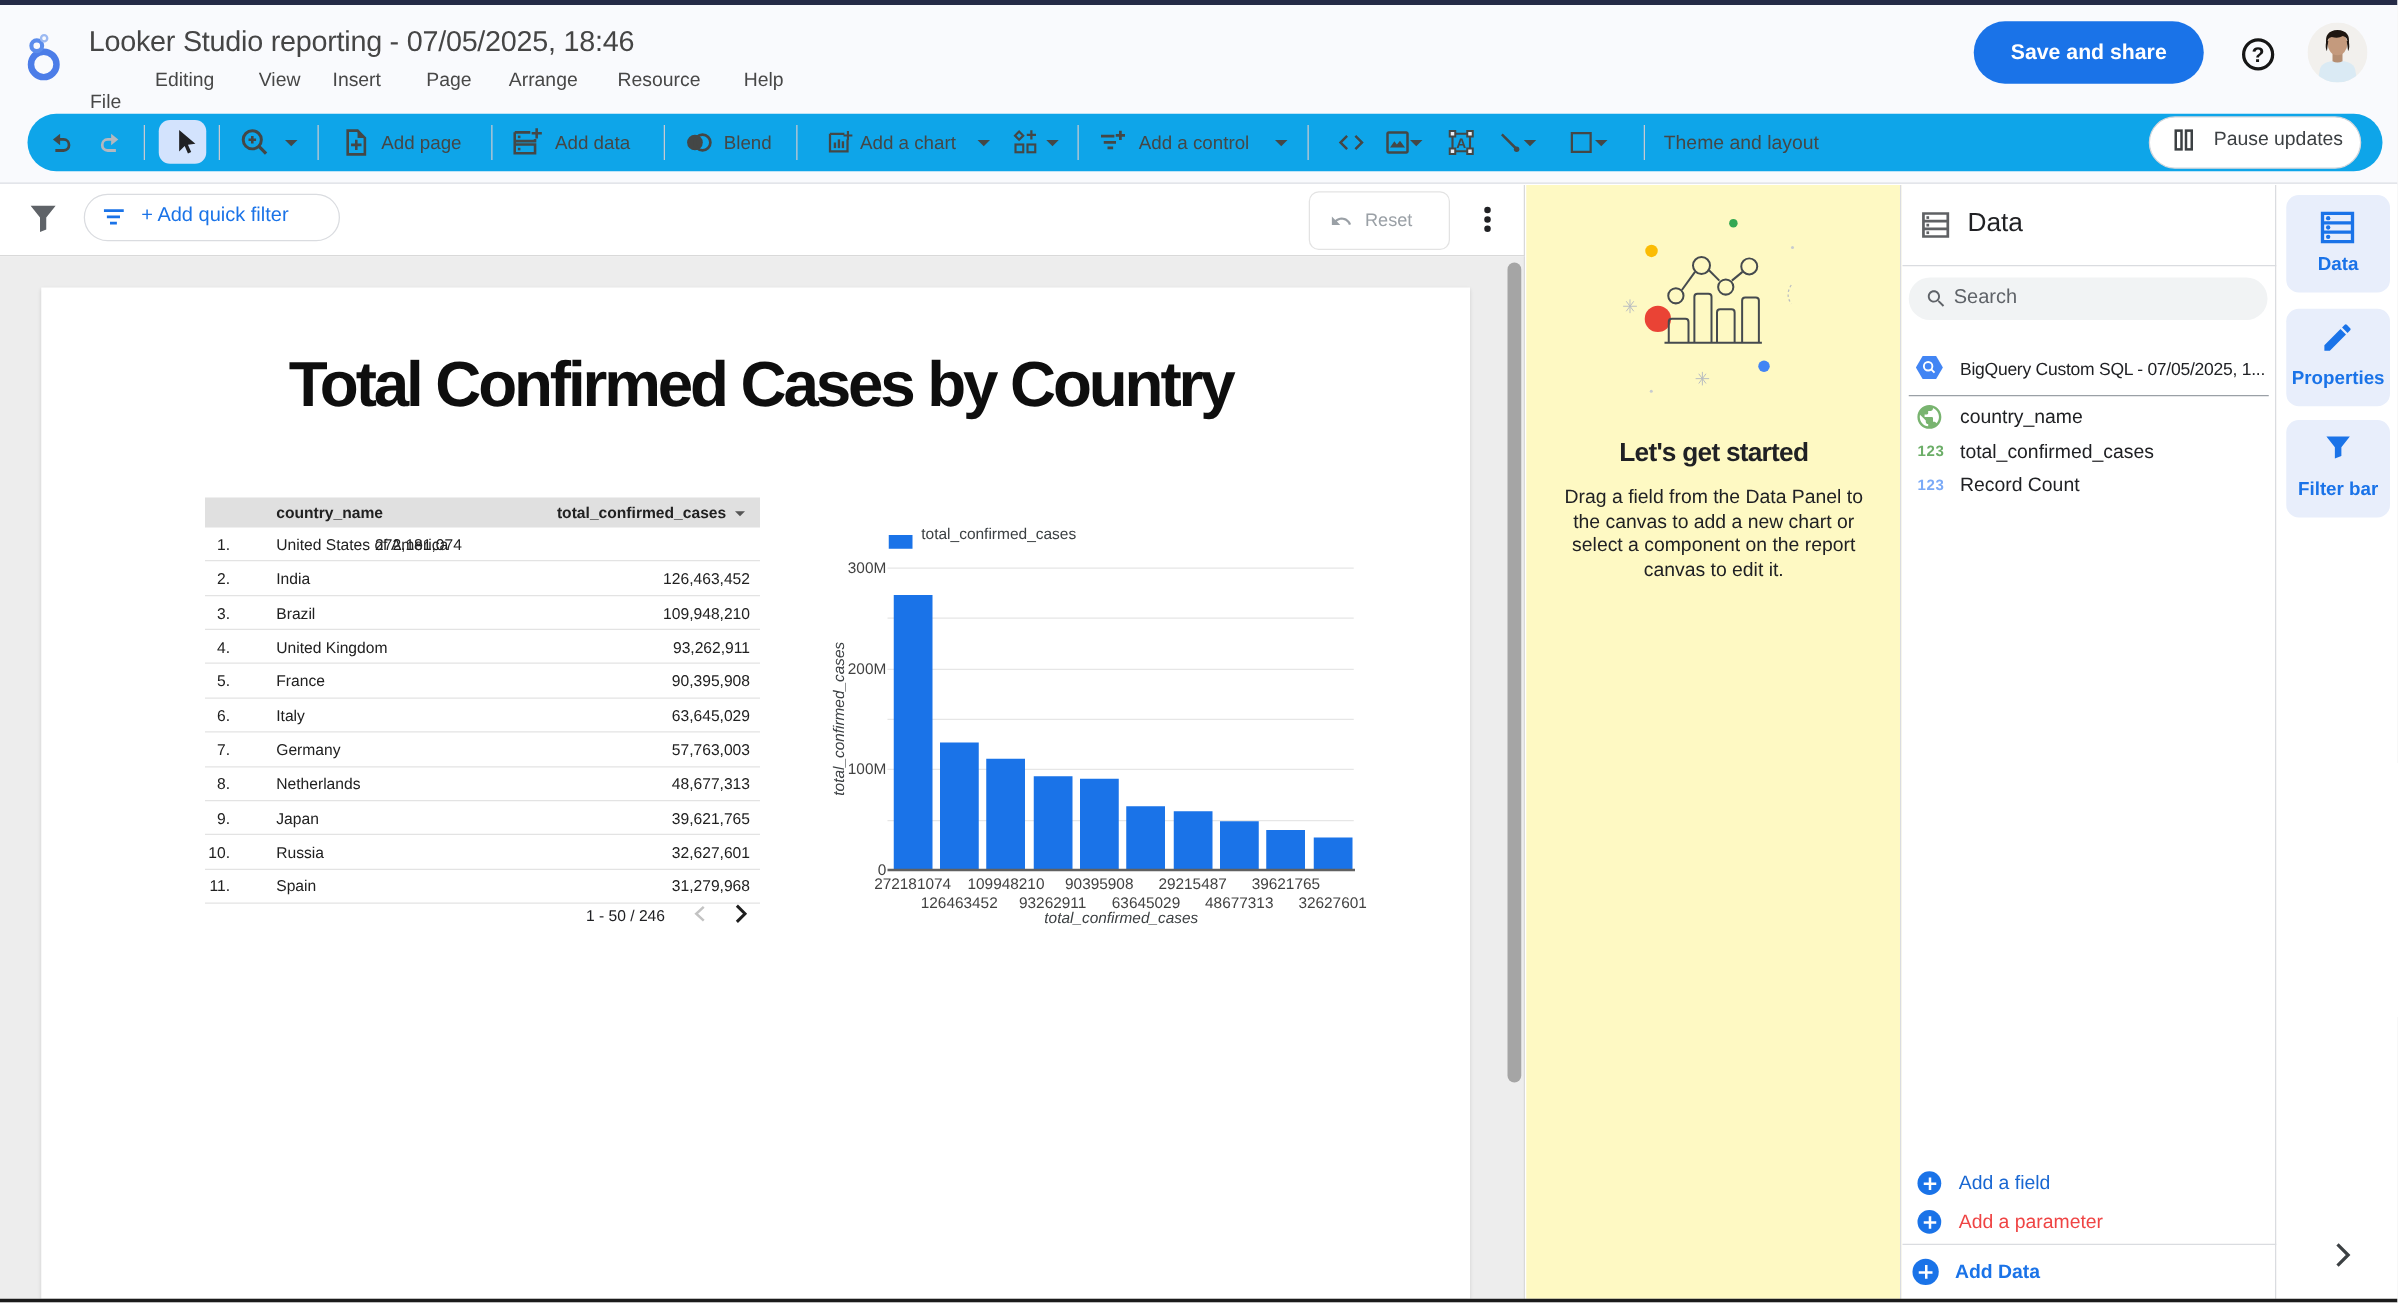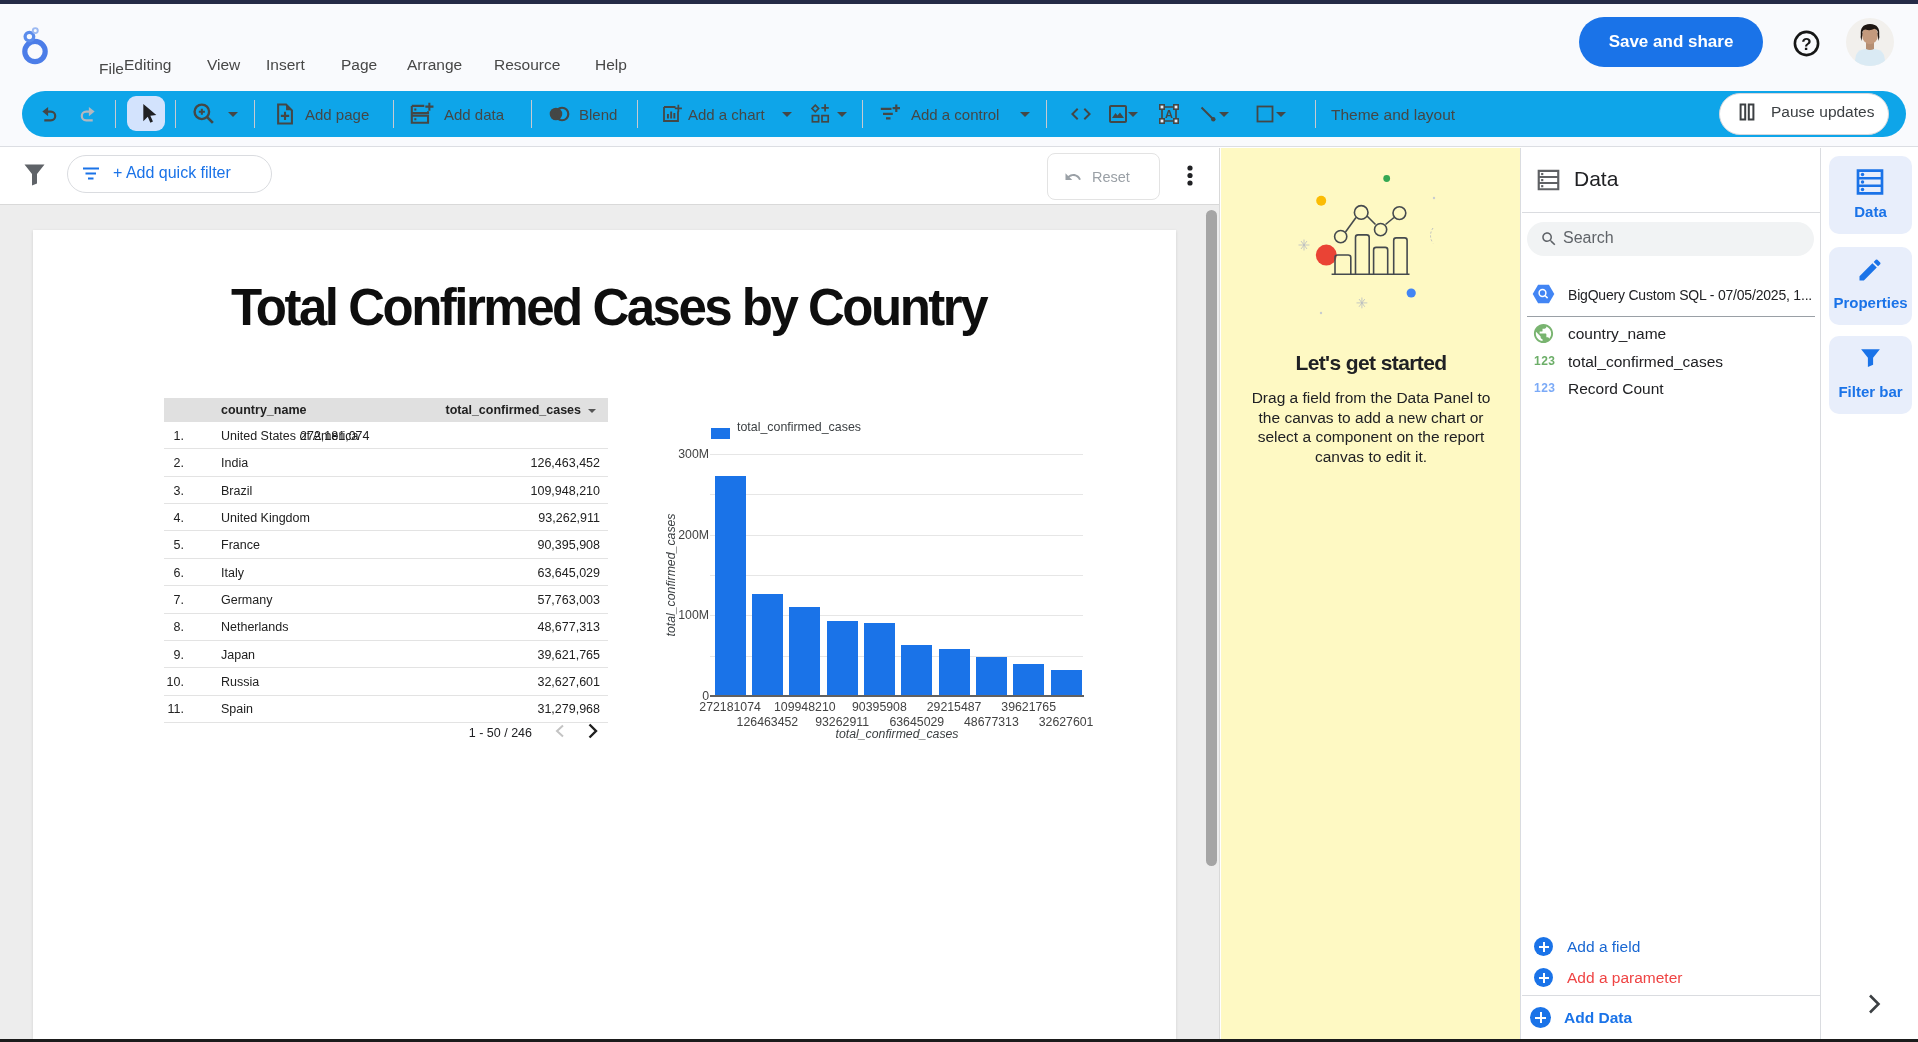--- a/index.html
+++ b/index.html
@@ -36,21 +36,22 @@
 <body>
 <div id="topbar" class="abs"></div>
 
 <div id="header" class="abs">
 
   <svg class="abs" style="left:19px; top:13px;" width="34" height="48" viewBox="0 0 34 48">
     <circle cx="16" cy="34.5" r="10.2" fill="none" stroke="#4c7de8" stroke-width="5.2"></circle>
     <circle cx="10.4" cy="19.6" r="4.3" fill="none" stroke="#5b8cec" stroke-width="3.3"></circle>
     <circle cx="16.3" cy="13.6" r="2.5" fill="none" stroke="#9cb9f2" stroke-width="1.9"></circle>
   </svg>
-  <div class="abs menuitem" style="left:72px; top:56px;margin-left:27px;">File</div>
+  <div class="abs" style="left:71px; top:16px; font-size:23px; letter-spacing:-0.2px; color:#454545;">Looker Studio reporting - 07/05/2025, 18:46</div>
+  <div class="abs menuitem" style="left:72px; top:69px;">File</div>
   <div class="abs menuitem" style="left:124px; top:52px;">Editing</div>
   <div class="abs menuitem" style="left:207px; top:52px;">View</div>
   <div class="abs menuitem" style="left:266px; top:52px;">Insert</div>
   <div class="abs menuitem" style="left:341px; top:52px;">Page</div>
   <div class="abs menuitem" style="left:407px; top:52px;">Arrange</div>
   <div class="abs menuitem" style="left:494px; top:52px;">Resource</div>
   <div class="abs menuitem" style="left:595px; top:52px;">Help</div>
   <div class="abs" style="left:1579px; top:13px; width:184px; height:50px; background:#1a73e8; border-radius:25px; color:#fff; font-size:17px; font-weight:bold; text-align:center; line-height:50px;">Save and share</div>
 
   <svg class="abs" style="left:1793px; top:26px;" width="27" height="27" viewBox="0 0 27 27">

